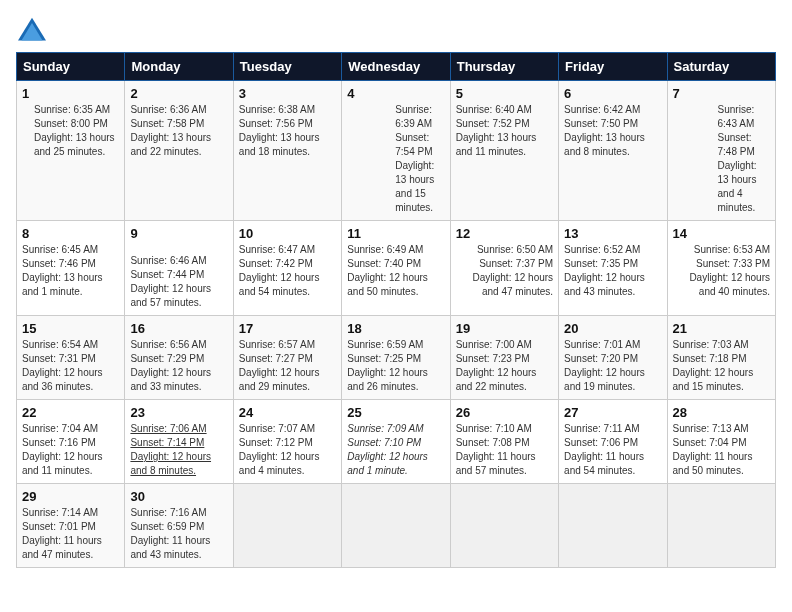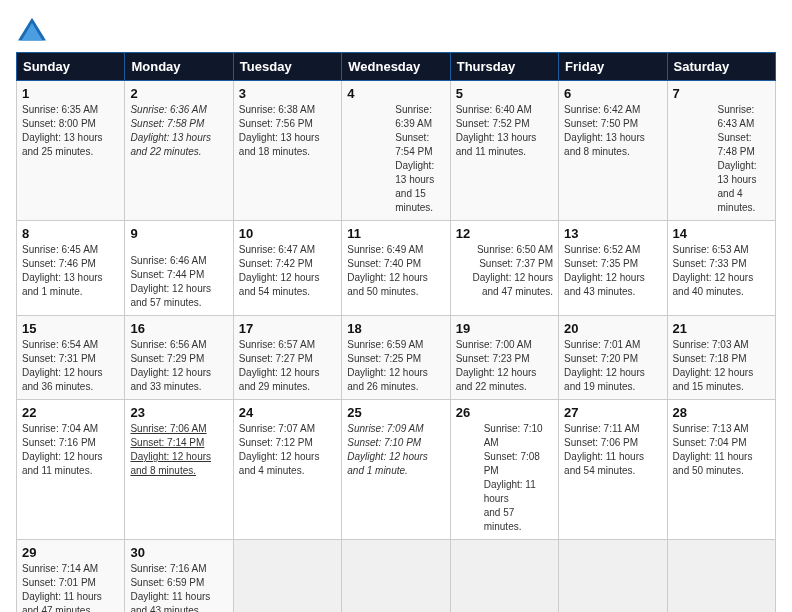--- a/index.html
+++ b/index.html
@@ -111,28 +111,28 @@
         <th>Wednesday</th>
         <th>Thursday</th>
         <th>Friday</th>
         <th>Saturday</th>
       </tr>
   </thead>
   <tbody id="calendar-body">
   <tr>
         <td>
           <span class="day-num">1</span>
-          <div class="day-detail" style="white-space: pre-line;">Sunrise: 6:35 AM
+          <div class="day-detail" style="white-space: pre-line; margin-left: 12px;">Sunrise: 6:35 AM
 Sunset: 8:00 PM
 Daylight: 13 hours
 and 25 minutes.</div>
         </td>
         <td>
           <span class="day-num">2</span>
-          <div class="day-detail" style="white-space: pre-line; font-style: italic;">Sunrise: 6:36 AM
+          <div class="day-detail" style="white-space: pre-line;">Sunrise: 6:36 AM
 Sunset: 7:58 PM
 Daylight: 13 hours
 and 22 minutes.</div>
         </td>
         <td>
           <span class="day-num">3</span>
           <div class="day-detail" style="white-space: pre-line;">Sunrise: 6:38 AM
 Sunset: 7:56 PM
 Daylight: 13 hours
 and 18 minutes.</div>
@@ -204,21 +204,21 @@
         </td>
         <td>
           <span class="day-num">13</span>
           <div class="day-detail" style="white-space: pre-line;">Sunrise: 6:52 AM
 Sunset: 7:35 PM
 Daylight: 12 hours
 and 43 minutes.</div>
         </td>
         <td>
           <span class="day-num">14</span>
-          <div class="day-detail" style="white-space: pre-line;">Sunrise: 6:53 AM
+          <div class="day-detail" style="white-space: pre-line; text-align: right;">Sunrise: 6:53 AM
 Sunset: 7:33 PM
 Daylight: 12 hours
 and 40 minutes.</div>
         </td>
       </tr>
       <tr>
         <td>
           <span class="day-num">15</span>
           <div class="day-detail" style="white-space: pre-line;">Sunrise: 6:54 AM
 Sunset: 7:31 PM
@@ -292,21 +292,21 @@
         </td>
         <td>
           <span class="day-num">25</span>
           <div class="day-detail" style="white-space: pre-line; font-style: italic;">Sunrise: 7:09 AM
 Sunset: 7:10 PM
 Daylight: 12 hours
 and 1 minute.</div>
         </td>
         <td>
           <span class="day-num">26</span>
-          <div class="day-detail" style="white-space: pre-line; margin-left: 28px;">Sunrise: 7:10 AM
+          <div class="day-detail" style="white-space: pre-line;">Sunrise: 7:10 AM
 Sunset: 7:08 PM
 Daylight: 11 hours
 and 57 minutes.</div>
         </td>
         <td>
           <span class="day-num">27</span>
           <div class="day-detail" style="white-space: pre-line;">Sunrise: 7:11 AM
 Sunset: 7:06 PM
 Daylight: 11 hours
 and 54 minutes.</div>

